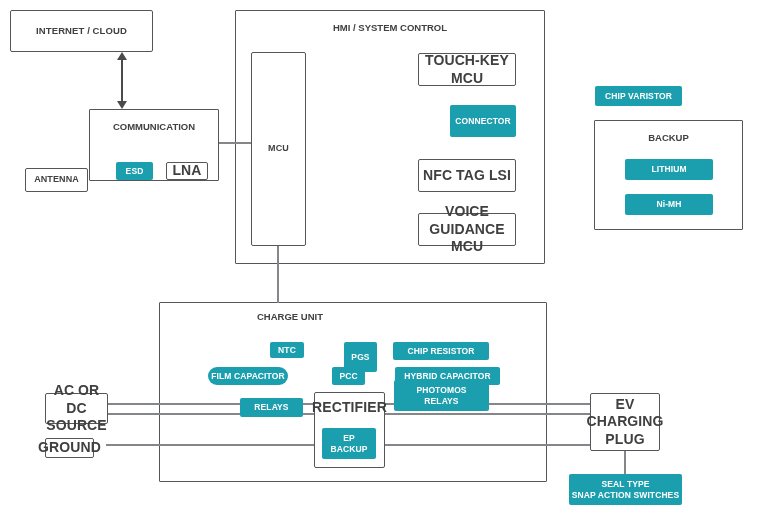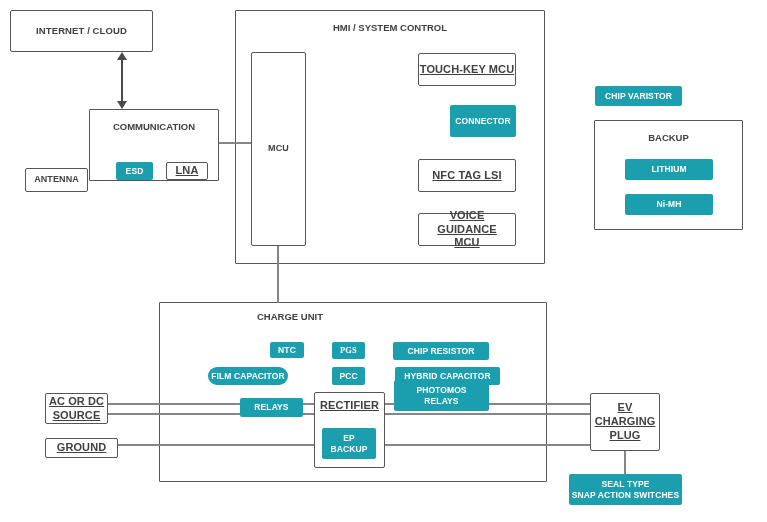--- a/index.html
+++ b/index.html
@@ -28,21 +28,21 @@
   .chip{
     position:absolute;background:#1B9FAE;color:#ffffff;border-radius:2px;
     display:flex;align-items:center;justify-content:center;text-align:center;
     font-weight:bold;font-size:8.5px;z-index:3;box-sizing:border-box;
   }
   .line{position:absolute;background:#85868a;z-index:1;}
   .arrow-shaft{position:absolute;background:#4a4a4a;z-index:1;}
   .arrow-head{position:absolute;width:0;height:0;z-index:1;}
   .arrow-head.up{border-left:5px solid transparent;border-right:5px solid transparent;border-bottom:8px solid #4a4a4a;}
   .arrow-head.down{border-left:5px solid transparent;border-right:5px solid transparent;border-top:8px solid #4a4a4a;}
-  .small{font-size:11px;text-decoration:underline;}
+  .small{font-size:14px;}
 </style>
 </head>
 <body>
 
 <div class="canvas">
 
   <div class="arrow-shaft" style="left:121px;top:57px;width:2px;height:48px;"></div>
   <div class="arrow-head up" style="left:117px;top:52px;"></div>
   <div class="arrow-head down" style="left:117px;top:101px;"></div>
 
@@ -107,21 +107,21 @@
   <div class="chip" style="left:625px;top:194px;width:88px;height:21px;">
     <span class="lbl">Ni-MH</span>
   </div>
 
   <div class="container-box" style="left:159px;top:302px;width:388px;height:180px;"></div>
   <div class="container-label" style="left:213px;top:311px;text-align:left;margin-left:44px;">CHARGE UNIT</div>
 
   <div class="chip" style="left:270px;top:342px;width:34px;height:16px;">
     <span class="lbl">NTC</span>
   </div>
-  <div class="chip" style="left:332px;top:342px;width:33px;height:17px;font-family:Liberation Serif, serif;">
+  <div class="chip" style="left:344px;top:342px;width:33px;height:30px;">
     <span class="lbl">PGS</span>
   </div>
   <div class="chip" style="left:393px;top:342px;width:96px;height:18px;">
     <span class="lbl">CHIP RESISTOR</span>
   </div>
   <div class="chip" style="left:208px;top:367px;width:80px;height:18px;border-radius:9px;">
     <span class="lbl">FILM CAPACITOR</span>
   </div>
   <div class="chip" style="left:332px;top:367px;width:33px;height:18px;">
     <span class="lbl">PCC</span>
@@ -144,21 +144,21 @@
 
   <div class="chip" style="left:394px;top:380px;width:95px;height:31px;">
     <span class="lbl">PHOTOMOS
 RELAYS</span>
   </div>
 
   <div class="node small" style="left:45px;top:393px;width:63px;height:31px;">
     <span class="lbl">AC OR DC
 SOURCE</span>
   </div>
-  <div class="node small" style="left:45px;top:438px;width:73px;height:20px;">
+  <div class="node small" style="left:45px;top:438px;width:49px;height:20px;">
     <span class="lbl">GROUND</span>
   </div>
 
   <div class="node small" style="left:590px;top:393px;width:70px;height:58px;">
     <span class="lbl">EV CHARGING
 PLUG</span>
   </div>
 
   <div class="chip" style="left:569px;top:474px;width:113px;height:31px;">
     <span class="lbl">SEAL TYPE

